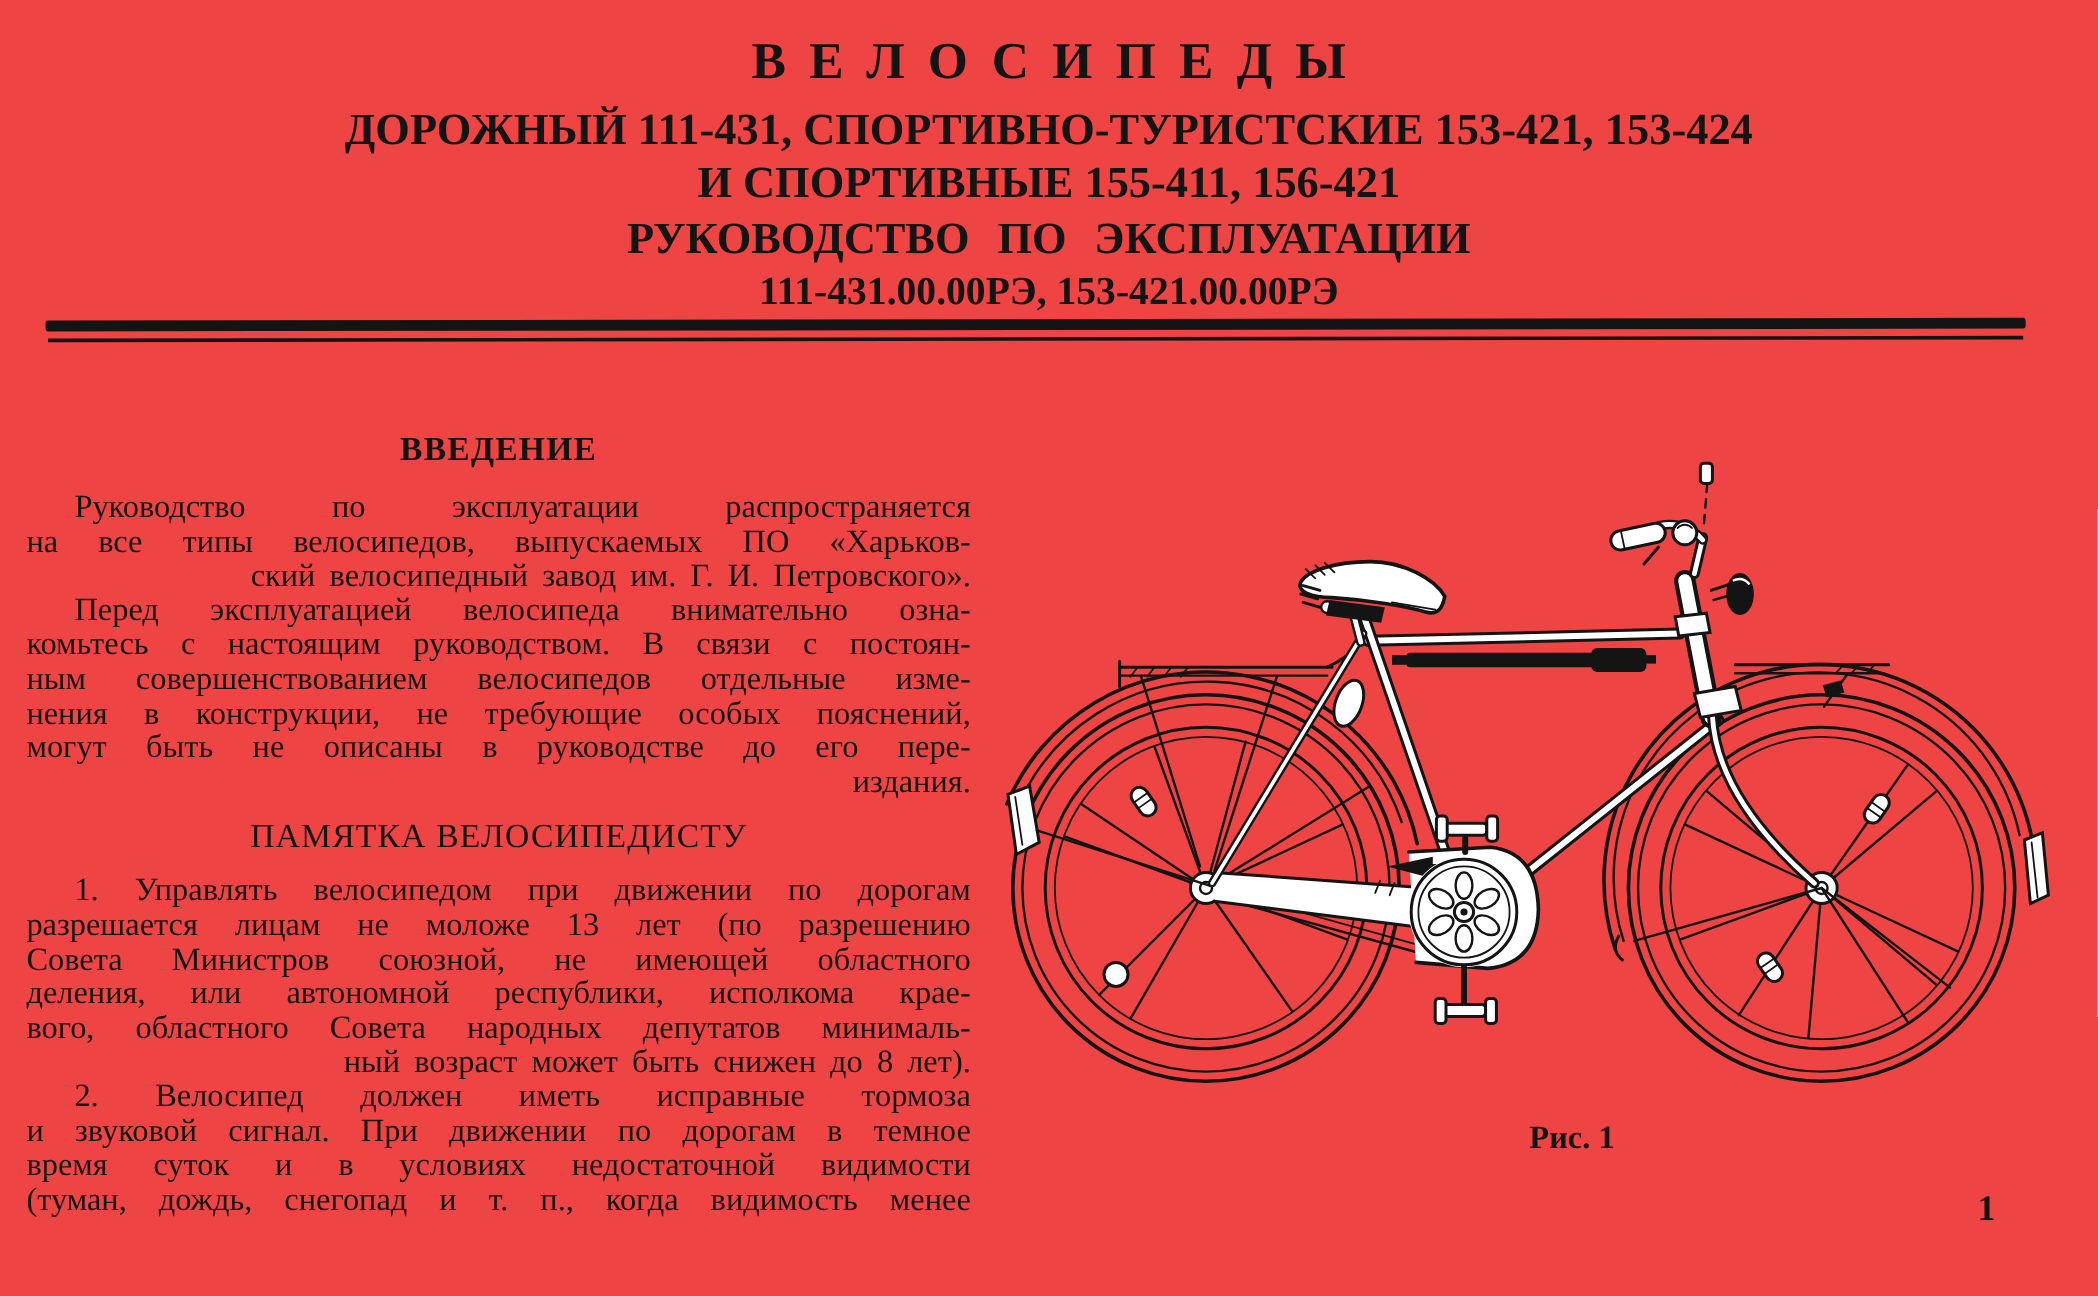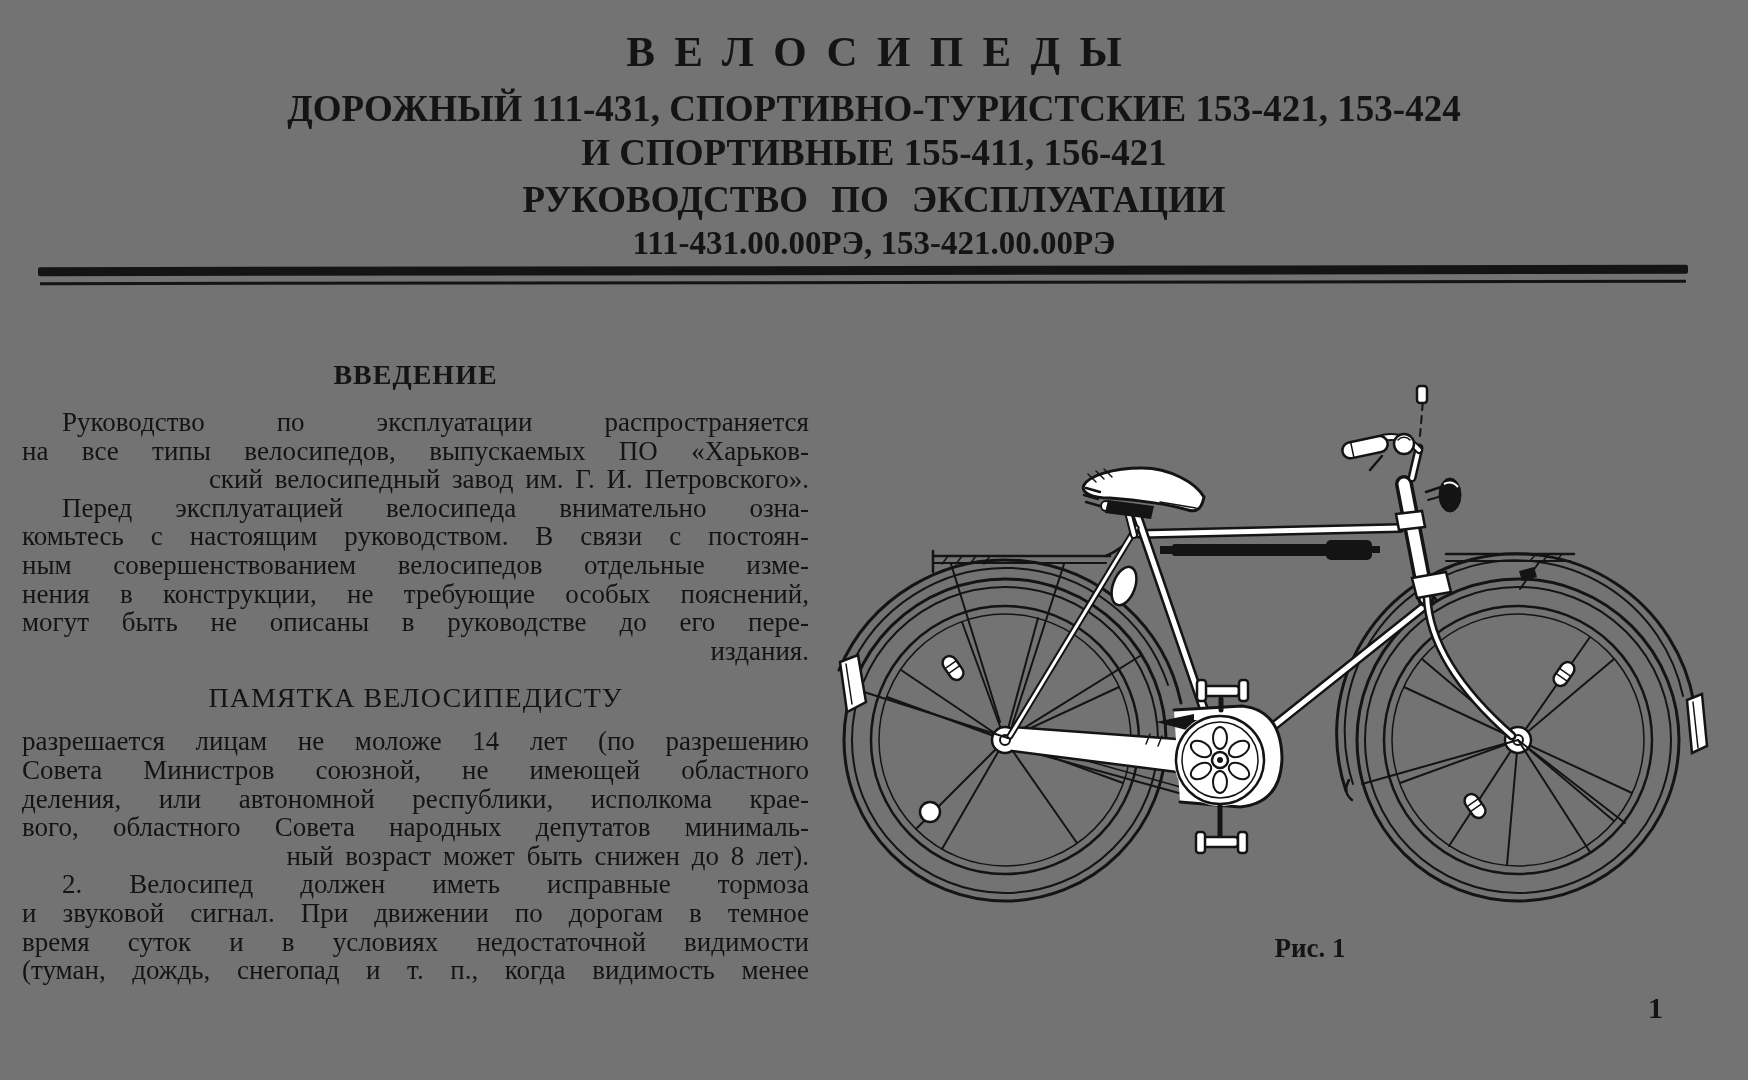--- a/index.html
+++ b/index.html
@@ -1,17 +1,17 @@
 <!DOCTYPE html>
 <html><head>
 <meta charset="utf-8">
 <style>
   html,body { margin:0; padding:0; background:#ffffff; }
   .page {
-    position:relative; width:1748px; height:1080px; background:#737373;
+    position:relative; width:1748px; height:1080px; background:#ef4444;
     font-family:"Liberation Serif", serif; color:#141414; overflow:hidden;
   }
   
   .hdr { position:absolute; left:0; top:28px; width:1748px; text-align:center; font-weight:bold; }
   .t-title { font-size:43px; line-height:48px; letter-spacing:0.45em; padding-left:0.45em; }
   .t-models { font-size:37px; line-height:44px; margin-top:11px; }
   .t-models2 { font-size:37px; line-height:44px; }
   .t-sub { font-size:37px; line-height:46px; margin-top:2px; word-spacing:14px; }
   .t-codes { font-size:33px; line-height:40px; }
   .rule-thick { position:absolute; left:38px; top:266px; width:1650px; height:9px; background:#141414; border-radius:2px; transform:rotate(-0.08deg); }
@@ -68,21 +68,22 @@
     <div class="ln jl">на все типы велосипедов, выпускаемых ПО «Харьков-</div>
     <div class="ln last">ский велосипедный завод им. Г. И. Петровского».</div>
     <div class="ln jl ind">Перед эксплуатацией велосипеда внимательно озна-</div>
     <div class="ln jl">комьтесь с настоящим руководством. В связи с постоян-</div>
     <div class="ln jl">ным совершенствованием велосипедов отдельные изме-</div>
     <div class="ln jl">нения в конструкции, не требующие особых пояснений,</div>
     <div class="ln jl">могут быть не описаны в руководстве до его пере-</div>
     <div class="ln last">издания.</div>
 
     <div class="h-sec2">ПАМЯТКА ВЕЛОСИПЕДИСТУ</div>
-    <div class="ln jl">разрешается лицам не моложе 14 лет (по разрешению</div>
+    <div class="ln jl ind">1. Управлять велосипедом при движении по дорогам</div>
+    <div class="ln jl">разрешается лицам не моложе 13 лет (по разрешению</div>
     <div class="ln jl">Совета Министров союзной, не имеющей областного</div>
     <div class="ln jl">деления, или автономной республики, исполкома крае-</div>
     <div class="ln jl">вого, областного Совета народных депутатов минималь-</div>
     <div class="ln last">ный возраст может быть снижен до 8 лет).</div>
     <div class="ln jl ind">2. Велосипед должен иметь исправные тормоза</div>
     <div class="ln jl">и звуковой сигнал. При движении по дорогам в темное</div>
     <div class="ln jl">время суток и в условиях недостаточной видимости</div>
     <div class="ln jl">(туман, дождь, снегопад и т. п., когда видимость менее</div>
   </section>
 

